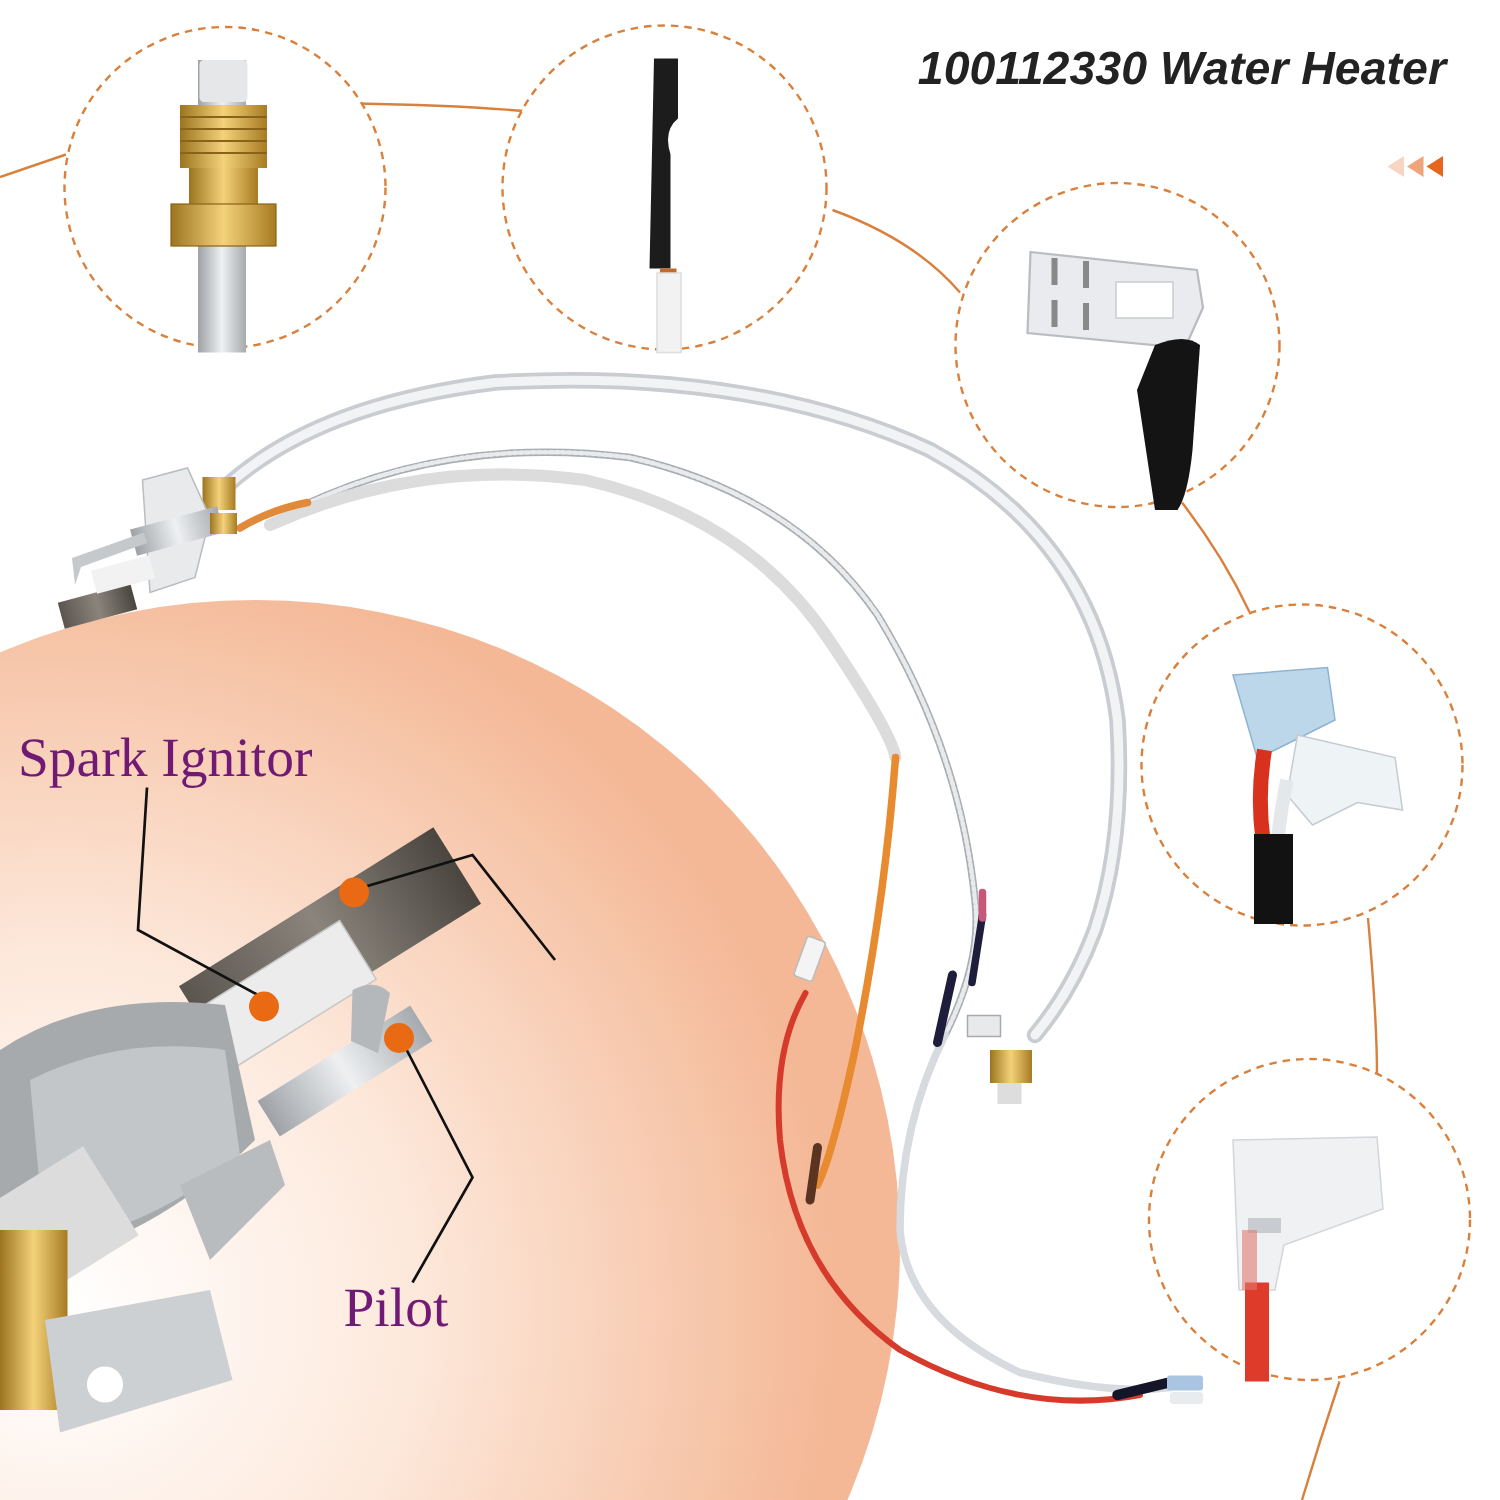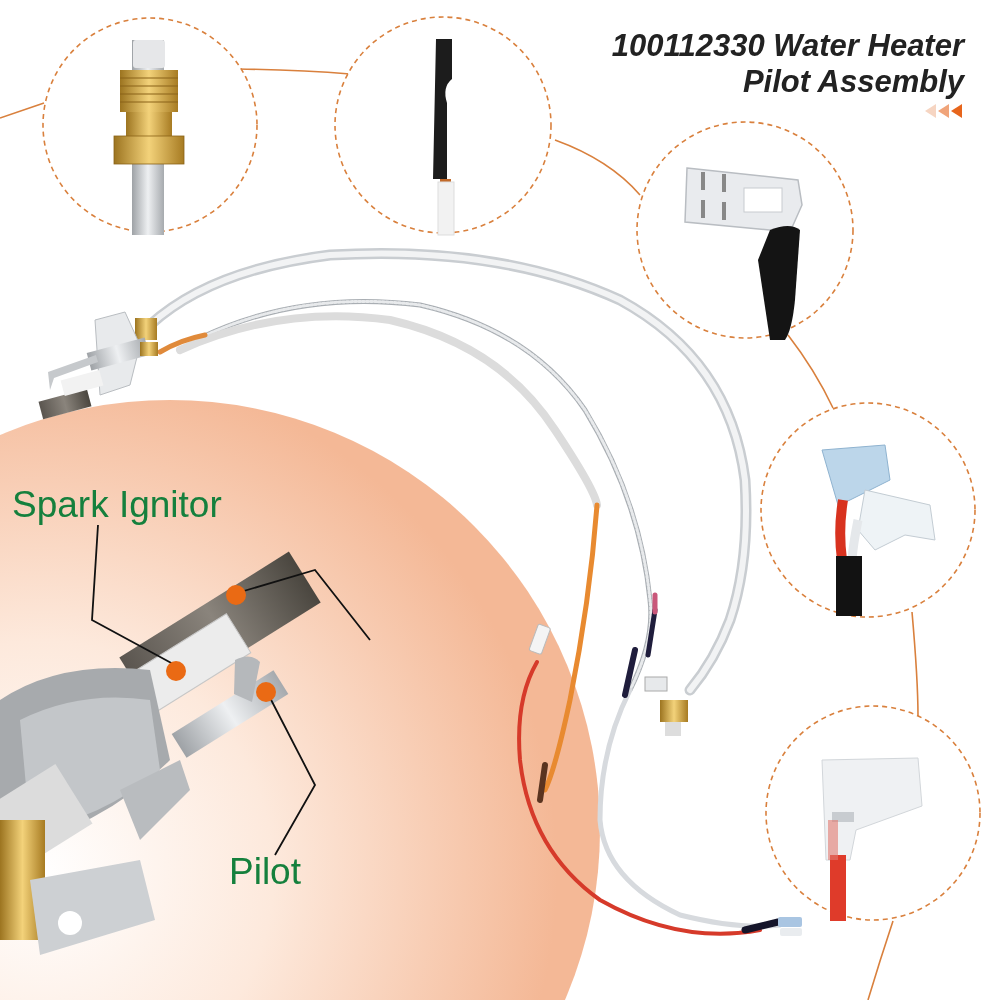--- a/index.html
+++ b/index.html
@@ -4,21 +4,21 @@
 <style>
   html,body{margin:0;padding:0;background:#fff;}
   body{width:1000px;height:1000px;position:relative;overflow:hidden;font-family:"Liberation Sans",sans-serif;}
   .stage{position:absolute;left:0;top:0;width:1000px;height:1000px;}
   .title{position:absolute;right:36px;top:28px;text-align:right;font-family:"Liberation Sans",sans-serif;
     font-weight:bold;font-style:italic;font-size:31px;line-height:36px;color:#222;margin-left:48px;}
   .arrows{position:absolute;right:38px;top:104px;display:flex;gap:2px;}
   .arrows span{display:block;width:0;height:0;border-top:7px solid transparent;border-bottom:7px solid transparent;border-right:11px solid #f6d5c2;}
   .arrows span.a2{border-right-color:#f0a47a;}
   .arrows span.a3{border-right-color:#e7651c;}
-  .label{position:absolute;font-family:Liberation Sans, sans-serif;font-size:37px;color:#15803d;white-space:nowrap;}
+  .label{position:absolute;font-family:Liberation Serif, serif;font-size:37px;color:#701a75;white-space:nowrap;}
   .lbl-spark{left:12px;top:484px;}
   .lbl-thermo{left:281px;top:626px;}
   .lbl-pilot{left:229px;top:851px;}
 </style>
 </head>
 <body>
 
 <div class="stage">
 <svg width="1000" height="1000" viewBox="0 0 1000 1000" xmlns="http://www.w3.org/2000/svg">
   <defs>
@@ -162,21 +162,20 @@
   </g>
   <g fill="#ea6a14">
     <circle cx="236" cy="595" r="10"></circle>
     <circle cx="176" cy="671" r="10"></circle>
     <circle cx="266" cy="692" r="10"></circle>
   </g>
 </svg>
 
 <div class="title">
   <div>100112330 Water Heater</div>
-  <div>Pilot Assembly</div>
 </div>
 <div class="arrows">
   <span class="a1"></span>
   <span class="a2"></span>
   <span class="a3"></span>
 </div>
 
 <div class="label lbl-spark">Spark Ignitor</div>
 <div class="label lbl-pilot">Pilot</div>
 </div>

